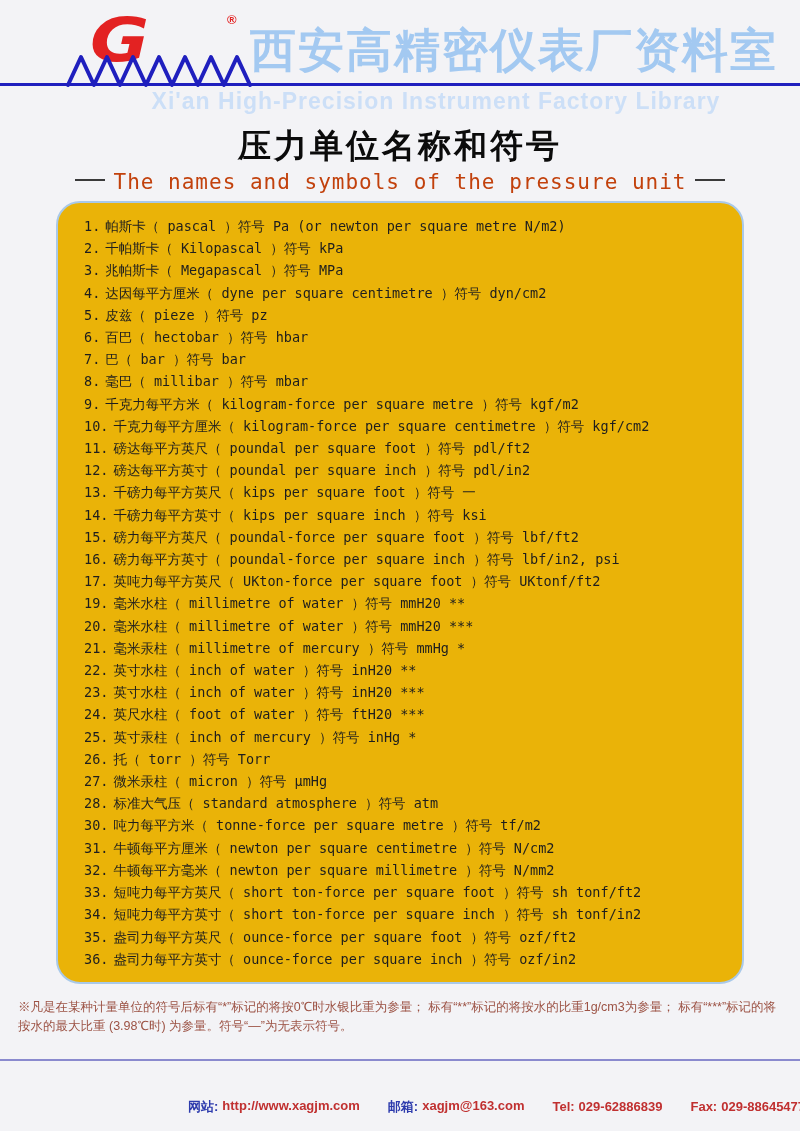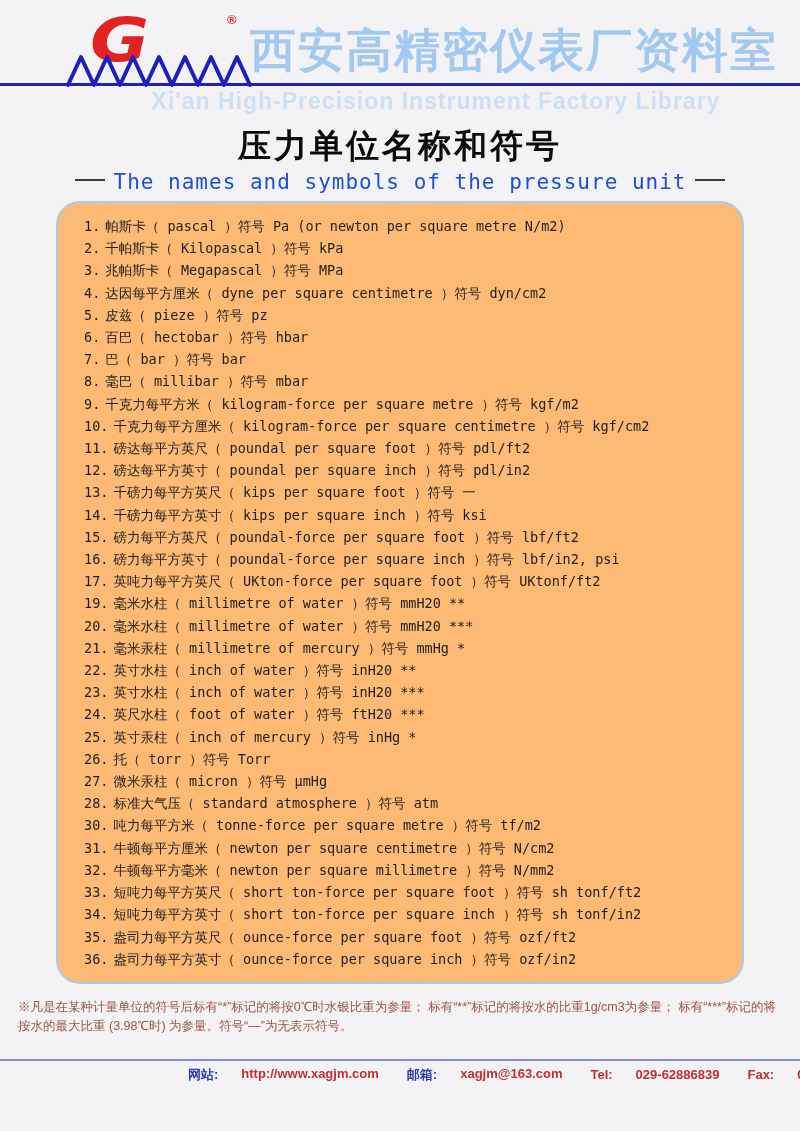--- a/index.html
+++ b/index.html
@@ -40,32 +40,32 @@
     letter-spacing:1px;white-space:nowrap;
   }
   
   .title-cn{
     margin:4px 0 0 0;text-align:center;
     font-size:33px;font-weight:bold;color:#0b0b0b;
     letter-spacing:3px;
   }
   .subtitle-row{
     display:flex;align-items:flex-start;justify-content:center;
-    margin-top:1px;color:#1d4ed8;
+    margin-top:1px;color:#c2410c;
     font-family:"DejaVu Sans Mono",monospace;
     font-size:21px;letter-spacing:1px;
   }
   .subtitle-row .line{
     height:2px;background:#3a3a3a;width:30px;margin:9px 8px 0 8px;
   }
   
   .units-box{
     margin:7px auto 0 auto;width:688px;box-sizing:border-box;
     border:2px solid #a9c9e9;border-radius:24px;
-    background:#fdba74;
+    background:#eab308;
     padding:12px 10px 12px 26px;
     overflow:hidden;
   }
   .unit-row{
     font-family:"DejaVu Sans Mono",monospace;
     font-size:13.5px;line-height:22.2px;color:#1e1e1e;
     white-space:nowrap;
   }
   .unit-num{margin-right:5px;}
   
@@ -77,21 +77,21 @@
   .bottom-line{
     position:absolute;left:0;top:1059px;width:800px;height:2px;
     background:#8a8ace;
   }
   .contact{
     position:absolute;left:0;top:1066px;width:800px;
     box-sizing:border-box;padding-left:188px;
     display:flex;gap:28px;align-items:baseline;
     font-size:13px;font-weight:bold;white-space:nowrap;
   }
-  .contact .c-group{display:flex;gap:23px;}
+  .contact .c-group{display:flex;gap:4px;margin-top:32px;}
   .c-label-blue{color:#2d3bad;}
   .c-label-red{color:#c03030;}
   .c-val{color:#c03030;text-decoration:none;}
 </style>
 </head>
 <body>
 
 <div class="page">
 
   <div class="header">

